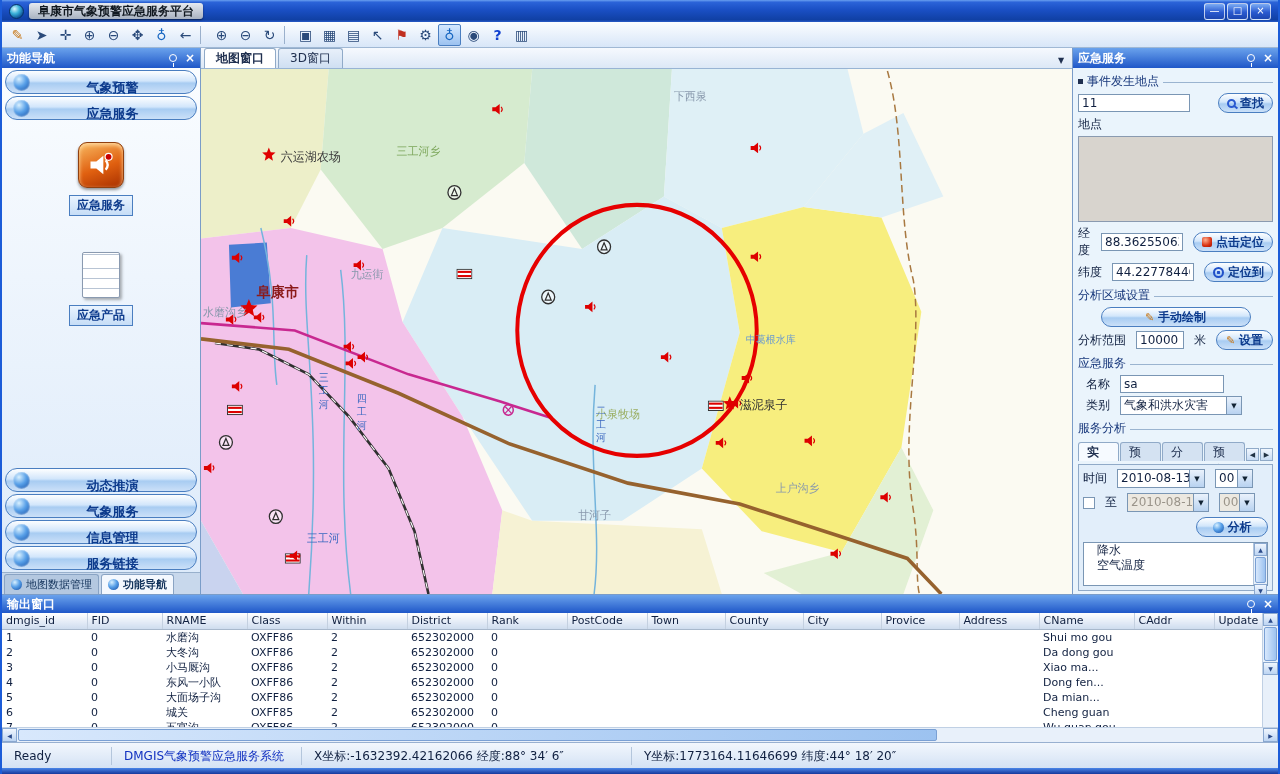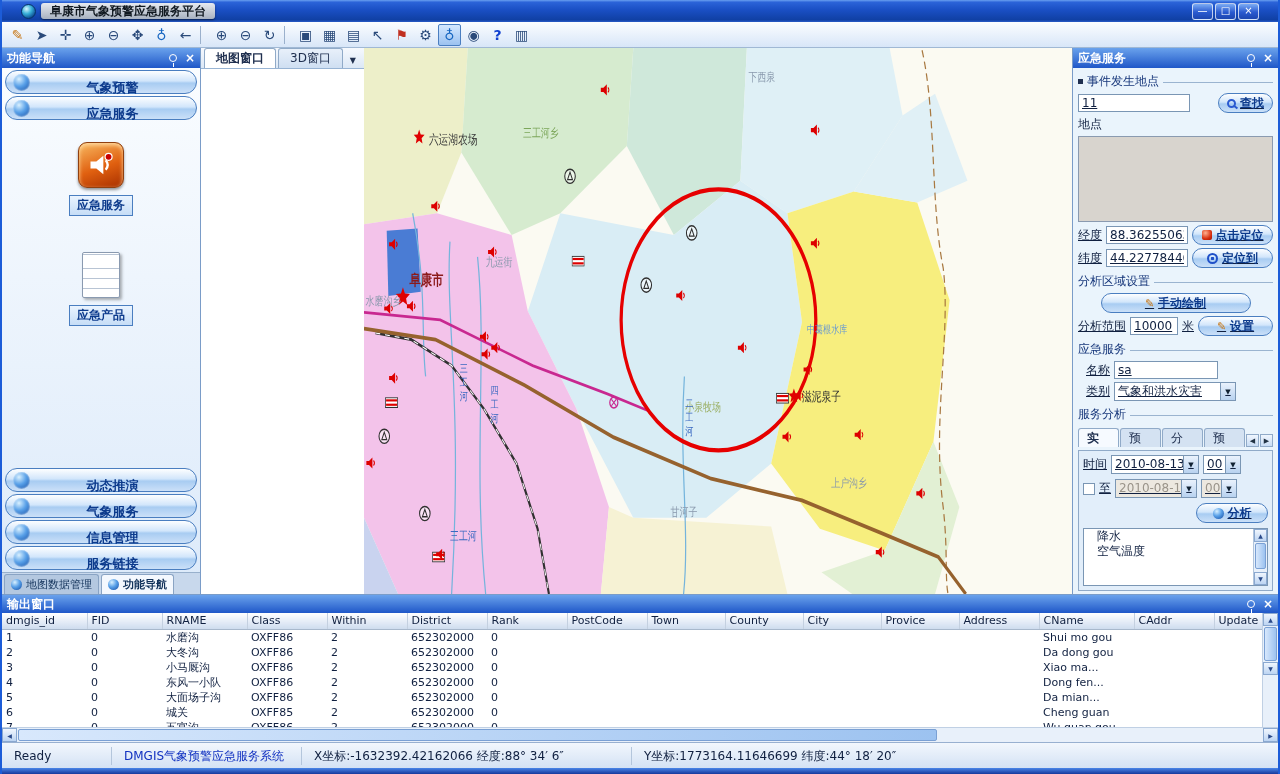--- a/index.html
+++ b/index.html
@@ -1,21 +1,21 @@
 <!DOCTYPE html>
 <html><head>
 <meta charset="utf-8">
 <style>
   *{box-sizing:border-box;margin:0;padding:0;}
   html,body{width:1280px;height:774px;overflow:hidden;}
   body{font-family:"DejaVu Sans","Liberation Sans",sans-serif;font-size:12px;color:#102040;background:#d6e3f5;}
   .window{width:1280px;height:774px;display:flex;flex-direction:column;border-left:2px solid #1c5cd8;border-right:2px solid #1c5cd8;background:#d6e3f5;}
 
   
-  .titlebar{height:22px;flex:none;display:flex;align-items:center;gap:5px;padding:0 19px;
+  .titlebar{height:22px;flex:none;display:flex;align-items:center;gap:5px;padding:0 7px;
     background:linear-gradient(180deg,#6aa0f0 0%,#2b63d8 10%,#1a4fc4 45%,#1040a4 90%,#2a5cc8 100%);}
   .win-icon{width:15px;height:15px;border-radius:50%;flex:none;
     background:radial-gradient(circle at 35% 30%,#d8f6ff,#38b0d8 40%,#0a4890 80%);border:1px solid #083468;}
   .title-chip{height:16px;line-height:16px;padding:0 9px;border-radius:3px;font-weight:bold;font-size:12px;color:#101820;
     background:linear-gradient(180deg,#e6eaf0,#a8b2c0);box-shadow:0 1px 2px rgba(0,0,0,.5);}
   .tb-spacer{flex:1;}
   .win-btn{width:21px;height:17px;margin-left:2px;border:1px solid rgba(255,255,255,.7);border-radius:3px;color:#fff;
     font-size:10px;line-height:14px;text-align:center;background:linear-gradient(180deg,#7cacf4,#2a5ad0 55%,#1c46b0);}
 
   
@@ -65,37 +65,37 @@
     color:#0c3a8c;font-weight:bold;font-size:12px;}
   .nav-bottom{flex:none;}
   .nav-tabs{height:22px;flex:none;background:#c8d8ec;border-top:1px solid #98b0cc;display:flex;align-items:flex-end;padding:0 2px;gap:2px;}
   .nav-tab{height:20px;display:flex;align-items:center;gap:4px;padding:0 6px;font-size:11px;color:#12325a;
     background:#b4c8e0;border:1px solid #8aa4c4;border-bottom:none;border-radius:3px 3px 0 0;}
   .nav-tab[data-active="1"]{background:#f4f8fe;font-weight:bold;}
   .globe-s{width:11px;height:11px;border-radius:50%;flex:none;
     background:radial-gradient(circle at 35% 30%,#d8f0ff,#58a0e8 45%,#1048a0);}
 
   
-  .map-area{flex:1;min-width:0;display:flex;flex-direction:row;background:#fff;}
+  .map-area{flex:1;min-width:0;display:flex;flex-direction:column;background:#fff;}
   .map-tabs{height:21px;flex:none;display:flex;align-items:flex-end;padding:0 3px;
     background:linear-gradient(180deg,#f6f9fe,#dce8f6);border-bottom:1px solid #98b4d4;}
   .map-tab{height:20px;padding:0 11px;display:flex;align-items:center;font-size:12px;color:#203050;margin-right:2px;
     background:linear-gradient(180deg,#e8f0fa,#cfdff2);border:1px solid #90aac8;border-bottom:none;border-radius:3px 3px 0 0;}
   .map-tab[data-active="1"]{background:#fff;font-weight:bold;}
   .map-tab-dd{margin-left:auto;width:16px;height:16px;font-size:8px;color:#203050;display:flex;align-items:center;justify-content:center;}
   .map-canvas{flex:1;position:relative;min-height:0;}
   .map-canvas svg{position:absolute;inset:0;width:100%;height:100%;}
 
   
   .rp{width:206px;flex:none;display:flex;flex-direction:column;border-left:1px solid #7a9cc8;background:#eaf4fc;}
   .rp-body{flex:1;min-height:0;overflow:hidden;padding:3px 5px;display:flex;flex-direction:column;gap:3px;font-size:12px;}
   .group-hdr{display:flex;align-items:center;gap:4px;color:#16367a;margin-top:2px;white-space:nowrap;}
   .group-hdr .ln{flex:1;border-top:1px solid #9ab4d0;margin-top:2px;}
   .bullet{width:5px;height:5px;background:#203050;flex:none;}
-  .row{display:flex;align-items:center;gap:4px;text-decoration:underline;}
+  .row{display:flex;align-items:center;gap:10px;}
   .inp{border:1px solid #7a96b4;background:#fff;height:18px;padding:0 3px;font-size:12px;font-family:inherit;color:#102040;}
   .btn{border:1px solid #4a7ec0;border-radius:10px;height:20px;display:inline-flex;align-items:center;justify-content:center;gap:4px;
     padding:0 8px;color:#0c3a8c;font-weight:bold;font-size:12px;white-space:nowrap;
     background:linear-gradient(180deg,#fdfeff,#d2e6fb 45%,#a8ccf2 55%,#cbe0f8);}
   .mag{width:9px;height:9px;border:2px solid #2a5ad0;border-radius:50%;position:relative;flex:none;}
   .mag::after{content:"";position:absolute;width:5px;height:2px;background:#2a5ad0;right:-4px;bottom:-2px;transform:rotate(40deg);}
   .pencil-g{color:#c87818;font-size:11px;font-weight:normal;}
   .ic-red{width:10px;height:10px;border-radius:2px;flex:none;background:radial-gradient(circle at 35% 30%,#ffb090,#d83010 60%,#a01000);}
   .ic-target{width:11px;height:11px;border-radius:50%;border:2px solid #2050c8;flex:none;
     background:radial-gradient(circle,#2050c8 28%,transparent 34%);}

